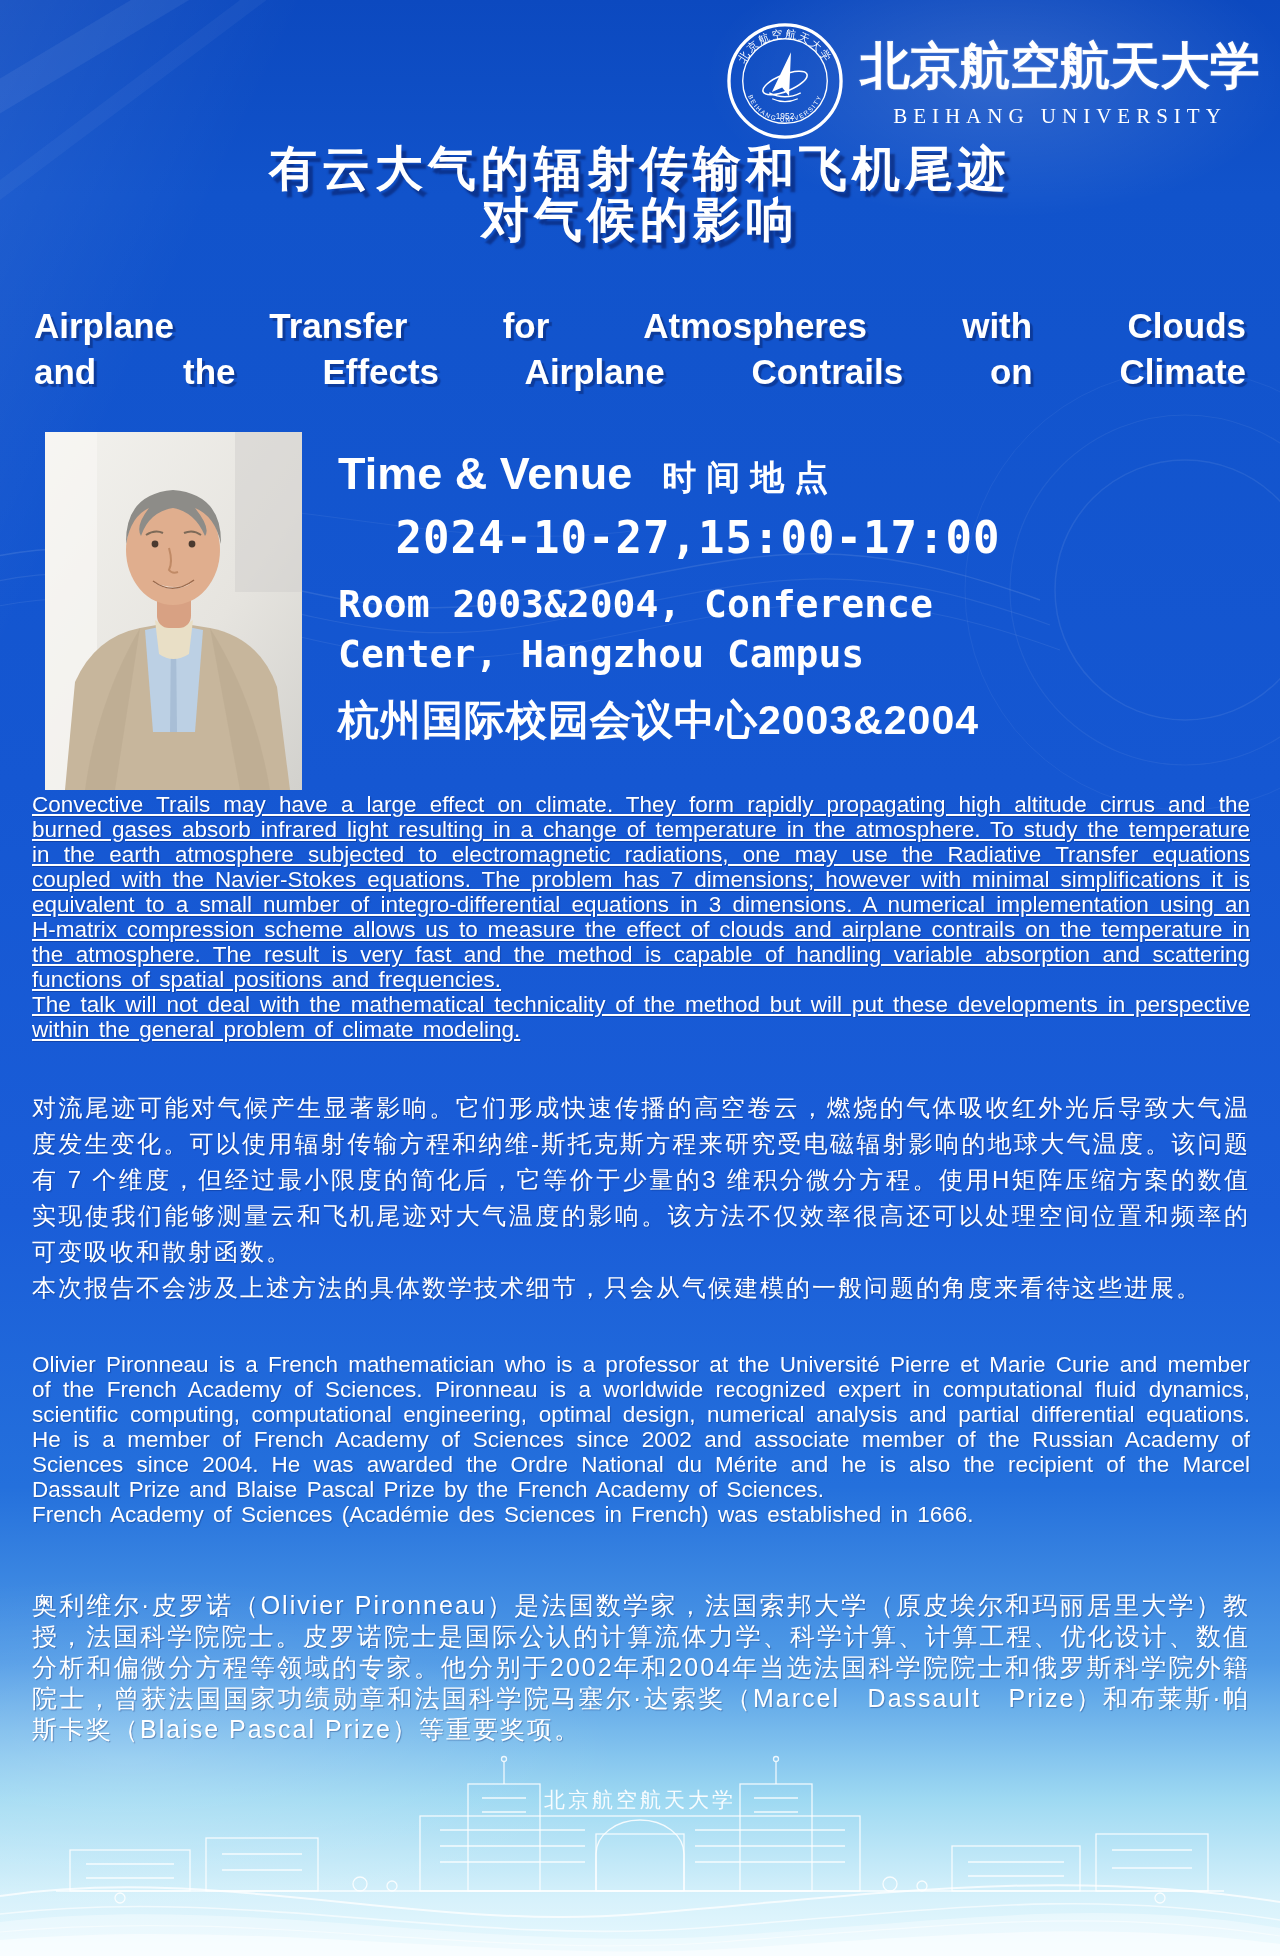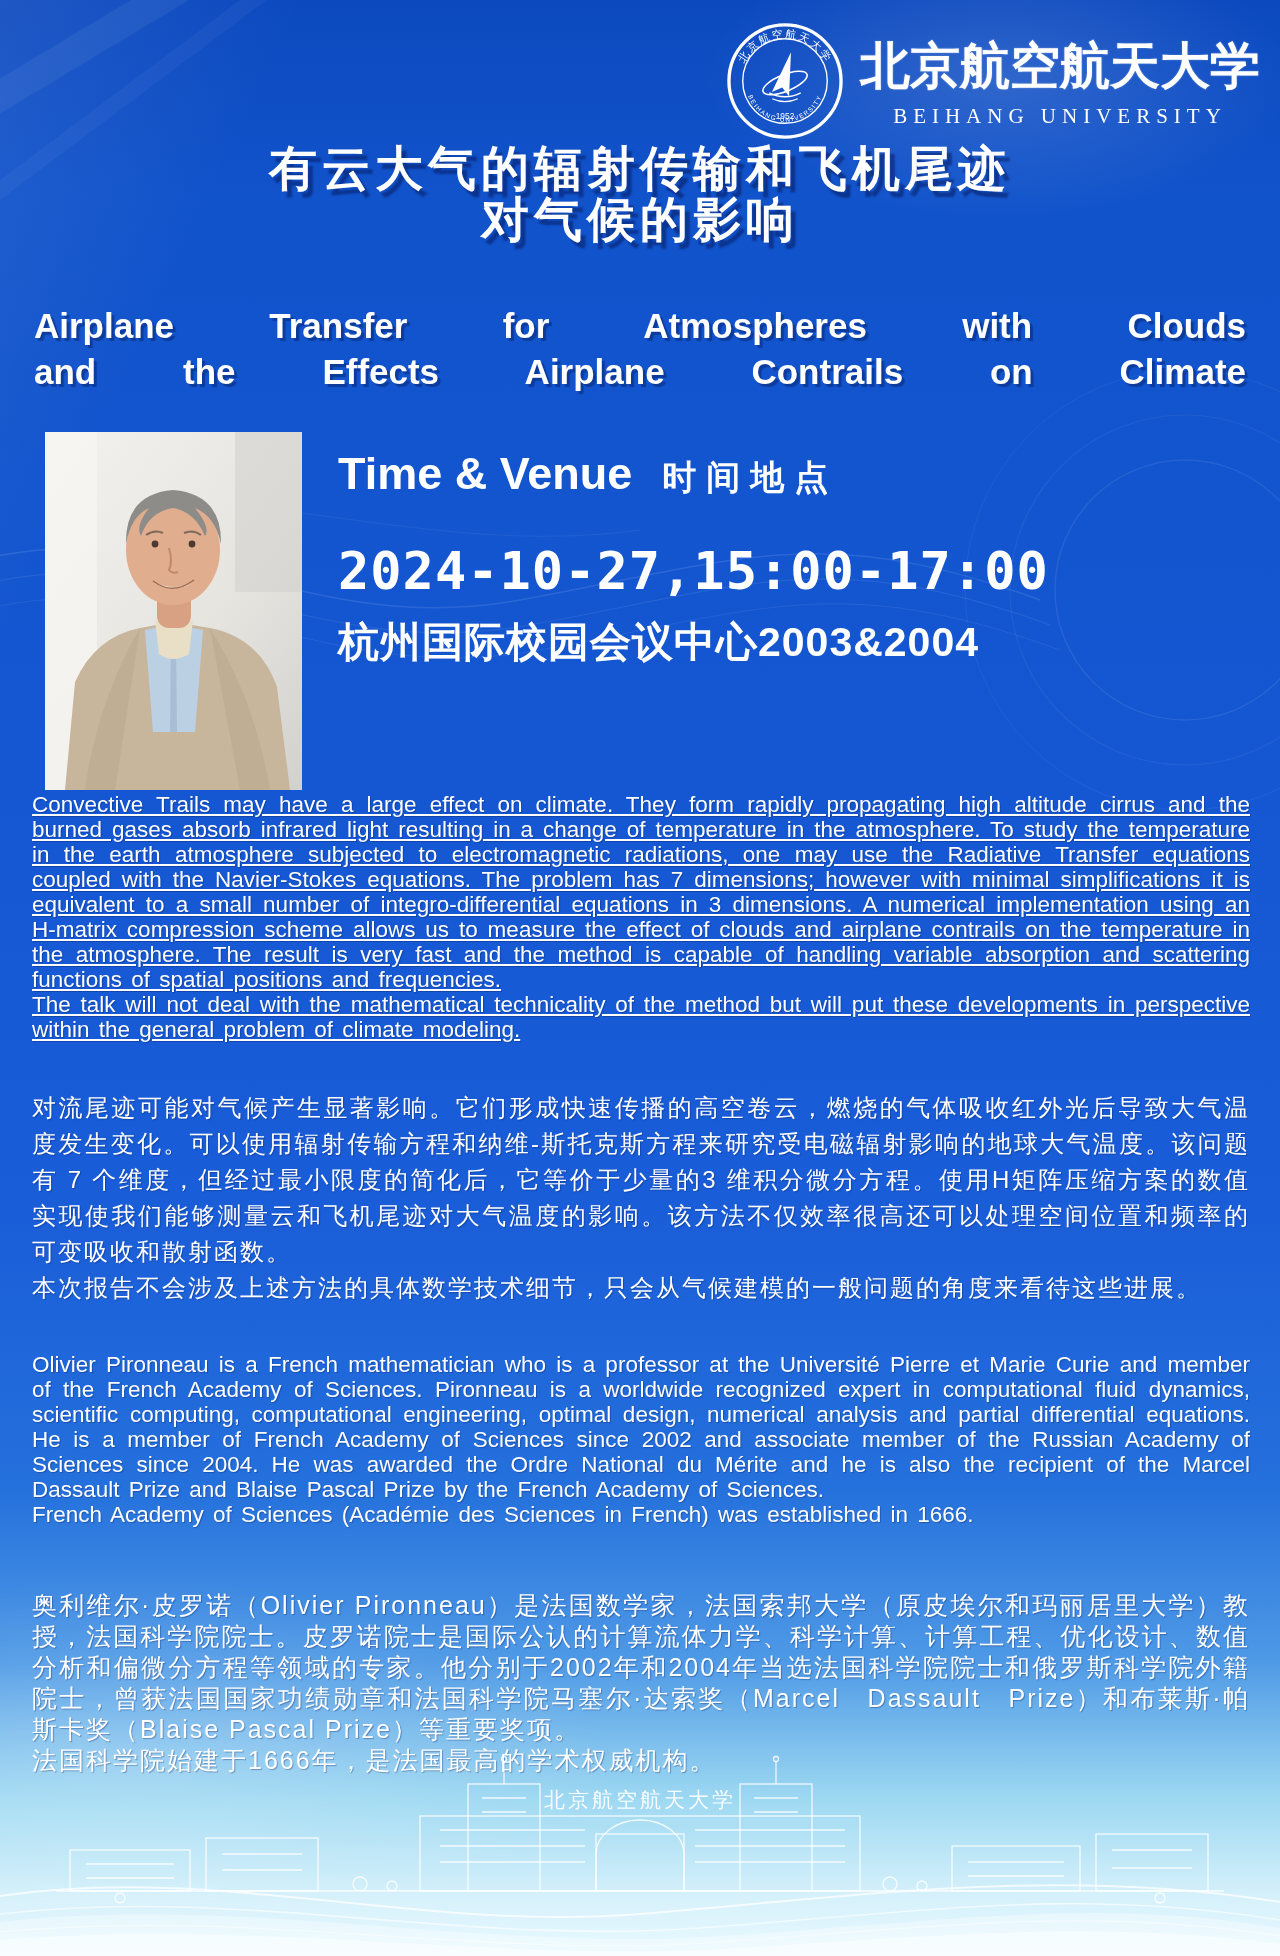--- a/index.html
+++ b/index.html
@@ -41,21 +41,21 @@
 
   
   .photo{position:absolute;left:45px;top:432px;width:257px;height:358px;overflow:hidden;}
   .photo svg{display:block;width:100%;height:100%;}
 
   
   .tv{position:absolute;left:338px;top:448px;width:720px;}
   .tv-head .en{font-size:45px;font-weight:800;letter-spacing:0;}
   .tv-head .cn{font-size:34px;font-weight:700;margin-left:30px;letter-spacing:10px;}
   .techno{font-family:"DejaVu Sans Mono","Liberation Mono",monospace;font-weight:800;}
-  .tv-date{margin-top:40px;font-size:52px;letter-spacing:1px;white-space:nowrap;}
+  .tv-date{margin-top:11px;font-size:44px;letter-spacing:1px;white-space:nowrap;text-align:center;}
   .tv-venue{margin-top:16px;font-size:38px;line-height:1.32;}
   .tv-cn{margin-top:14px;font-size:41px;font-weight:600;letter-spacing:1px;white-space:nowrap;}
 
   
   .sec-head{position:absolute;right:28px;text-align:right;white-space:nowrap;
             text-shadow:2px 3px 1px rgba(7,28,96,.4);}
   .sec-head .en{font-size:42px;font-weight:800;}
   .sec-head .cn{font-size:31px;font-weight:700;margin-left:24px;letter-spacing:7px;}
   .abs-head{top:731px;}
   .bio-head{top:1296px;}
@@ -171,39 +171,42 @@
       <path d="M108,150 q20,14 40,0 q-18,10 -40,0 Z" fill="#fff" opacity="0.85"></path>
       <path d="M108,149 q20,15 41,-1" stroke="#9c6b4d" stroke-width="1.5" fill="none"></path>
     </svg>
   </div>
 
   <div class="tv">
     <div class="tv-head">
       <span class="en">Time &amp; Venue</span><span class="cn">时间地点</span>
     </div>
     <div class="tv-date techno">2024-10-27,15:00-17:00</div>
+    <div class="tv-venue techno">
+      <div>Room 2003&amp;2004, Conference</div>
+      <div>Center, Hangzhou Campus</div>
+    </div>
     <div class="tv-cn">杭州国际校园会议中心2003&amp;2004</div>
   </div>
 
   <div class="para-en abs-en">
     <div>Convective Trails may have a large effect on climate. They form rapidly propagating high altitude cirrus and the burned gases absorb infrared light resulting in a change of temperature in the atmosphere. To study the temperature in the earth atmosphere subjected to electromagnetic radiations, one may use the Radiative Transfer equations coupled with the Navier-Stokes equations.  The problem has 7 dimensions; however with minimal simplifications it is equivalent to a small number of integro-differential equations in 3 dimensions. A numerical implementation using an H-matrix compression scheme allows us to measure the effect of clouds and airplane contrails on the temperature in the atmosphere. The result is very fast and the method is capable of handling variable absorption and scattering functions of spatial positions and frequencies.</div>
     <div>The talk will not deal with the mathematical technicality of the method but will put these developments in perspective within the general problem of climate modeling.</div>
   </div>
   <div class="para-cn abs-cn">
     <div>对流尾迹可能对气候产生显著影响。它们形成快速传播的高空卷云，燃烧的气体吸收红外光后导致大气温度发生变化。可以使用辐射传输方程和纳维-斯托克斯方程来研究受电磁辐射影响的地球大气温度。该问题有 7 个维度，但经过最小限度的简化后，它等价于少量的3 维积分微分方程。使用H矩阵压缩方案的数值实现使我们能够测量云和飞机尾迹对大气温度的影响。该方法不仅效率很高还可以处理空间位置和频率的可变吸收和散射函数。</div>
     <div>本次报告不会涉及上述方法的具体数学技术细节，只会从气候建模的一般问题的角度来看待这些进展。</div>
   </div>
 
   <div class="para-en bio-en">
     <div>Olivier Pironneau is a French mathematician who is a professor at the Université Pierre et Marie Curie and member of the French Academy of Sciences. Pironneau is a worldwide recognized expert in computational fluid dynamics, scientific computing, computational engineering, optimal design, numerical analysis and partial differential equations. He is a member of French Academy of Sciences since 2002 and associate member of the Russian Academy of Sciences since 2004. He was awarded the Ordre National du Mérite and he is also the recipient of the Marcel Dassault Prize and Blaise Pascal Prize by the French Academy of Sciences.</div>
     <div>French Academy of Sciences (Académie des Sciences in French) was established in 1666.</div>
   </div>
   <div class="para-cn bio-cn">
     <div>奥利维尔·皮罗诺（Olivier Pironneau）是法国数学家，法国索邦大学（原皮埃尔和玛丽居里大学）教授，法国科学院院士。皮罗诺院士是国际公认的计算流体力学、科学计算、计算工程、优化设计、数值分析和偏微分方程等领域的专家。他分别于2002年和2004年当选法国科学院院士和俄罗斯科学院外籍院士，曾获法国国家功绩勋章和法国科学院马塞尔·达索奖（Marcel　Dassault　Prize）和布莱斯·帕斯卡奖（Blaise Pascal Prize）等重要奖项。</div>
-    <div>法国科学院始建于1666年，是法国最高的学术权威机构。</div>
   </div>
 
   <div class="footer-label">北京航空航天大学</div>
   <svg class="footer-art" viewBox="0 0 1280 210" aria-hidden="true">
     <g fill="none" stroke="#ffffff" stroke-width="1.3" stroke-opacity="0.85">
 
       <rect x="420" y="70" width="440" height="75"></rect>
       <rect x="468" y="38" width="72" height="107"></rect>
       <rect x="740" y="38" width="72" height="107"></rect>
       <rect x="596" y="88" width="88" height="57"></rect>

